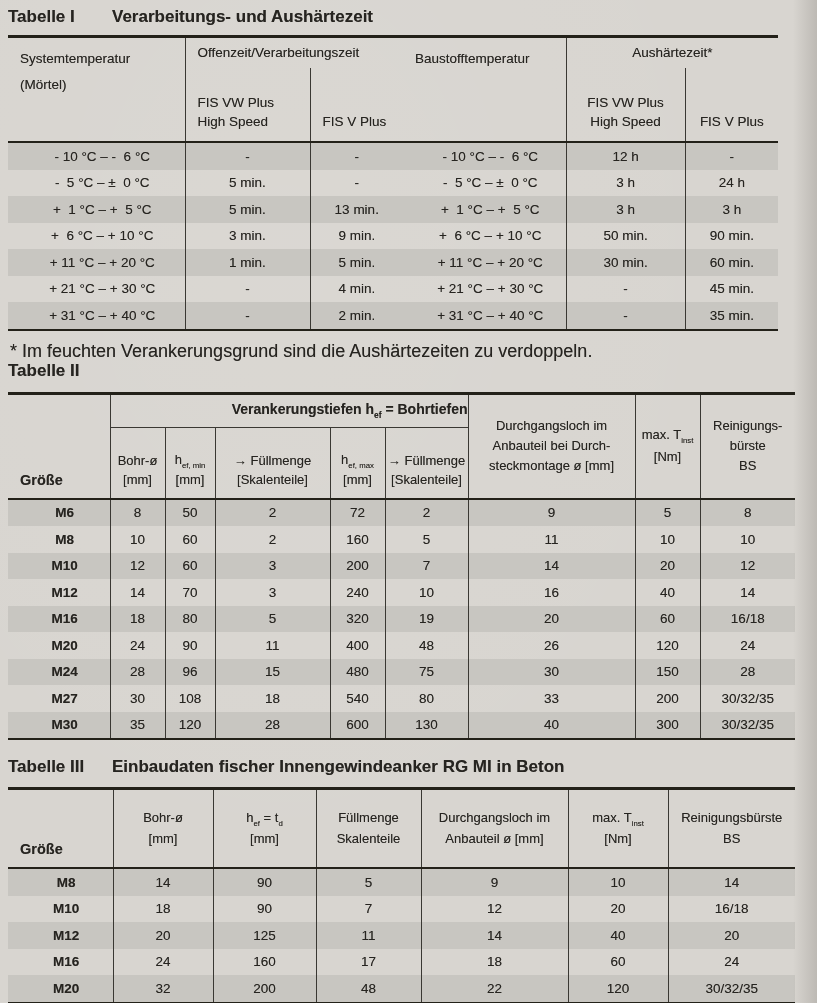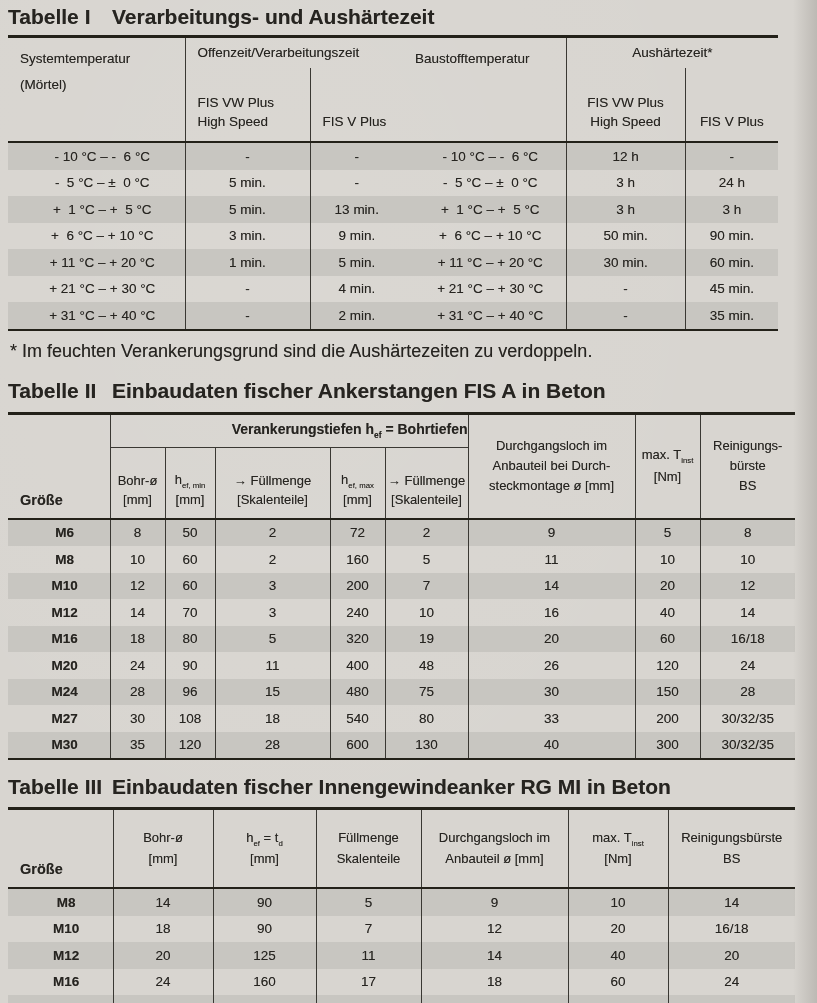--- a/index.html
+++ b/index.html
@@ -13,24 +13,24 @@
       var(--paper);
     font-family:"Liberation Sans","DejaVu Sans",sans-serif;
     color:var(--ink);
     -webkit-font-smoothing:antialiased;
   }
   .page *{text-shadow:0 0 0.5px rgba(40,38,34,0.45);}
   .edge-shadow{position:absolute;top:0;right:0;width:24px;height:100%;
     background:linear-gradient(to right, rgba(0,0,0,0), rgba(80,75,68,0.20));pointer-events:none;}
   .content{position:absolute;left:8px;top:0;width:787px;}
 
-  .ttl{display:flex;font-weight:bold;font-size:21px;line-height:18px;}
+  .ttl{display:flex;font-weight:bold;font-size:17px;line-height:18px;}
   .ttl .lbl{width:104px;flex:none;}
   .ttl1{padding-top:8px;margin-bottom:9px;}
-  .ttl2{margin-top:20px;margin-bottom:12px;align-items:flex-end;}
+  .ttl2{margin-bottom:12px;align-items:flex-end;}
   .ttl3{margin-top:18px;margin-bottom:11px;}
 
   table{border-collapse:collapse;table-layout:fixed;}
   th,td{padding:0;font-weight:normal;}
   .tbl{border-top:3px solid var(--heavy);border-bottom:2.5px solid var(--heavy);}
   .vr{border-left:1.4px solid var(--rule);}
   .bb{border-bottom:1.4px solid var(--rule);}
   tbody tr:nth-child(odd){background:var(--shade);}
   tbody tr:first-child td{border-top:2px solid var(--heavy);}
   tbody td{height:26.5px;font-size:13.5px;}
@@ -179,21 +179,20 @@
               <td class="c vr">35 min.</td>
             </tr>
           </tbody>
       </table>
     </div>
 
     <div class="footnote">* Im feuchten Verankerungsgrund sind die Aushärtezeiten zu verdoppeln.</div>
 
     <div class="ttl ttl2">
       <span class="lbl">Tabelle II</span>
-      <span>Einbaudaten fischer Ankerstangen FIS A in Beton</span>
     </div>
 
     <table class="tbl t2">
       <colgroup>
         <col style="width:102px">
           <col style="width:55px">
           <col style="width:50px">
           <col style="width:115px">
         <col style="width:55px">
           <col style="width:83px">

